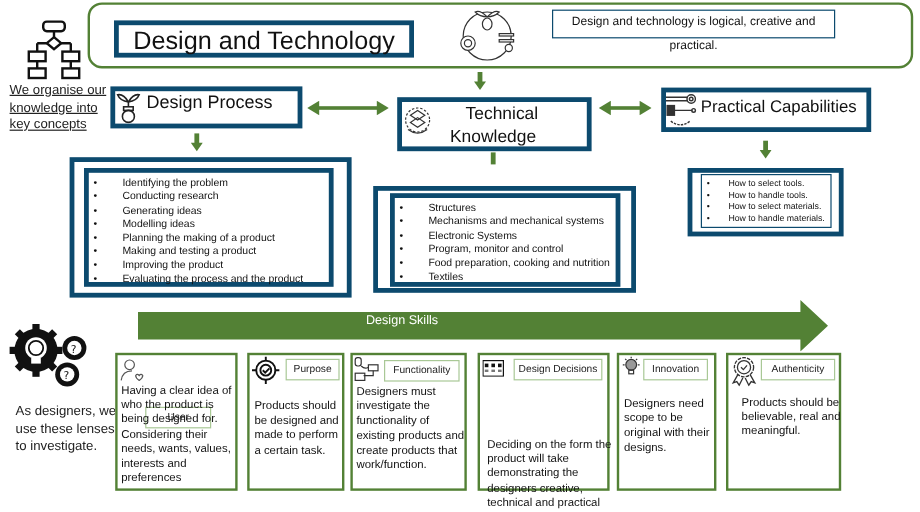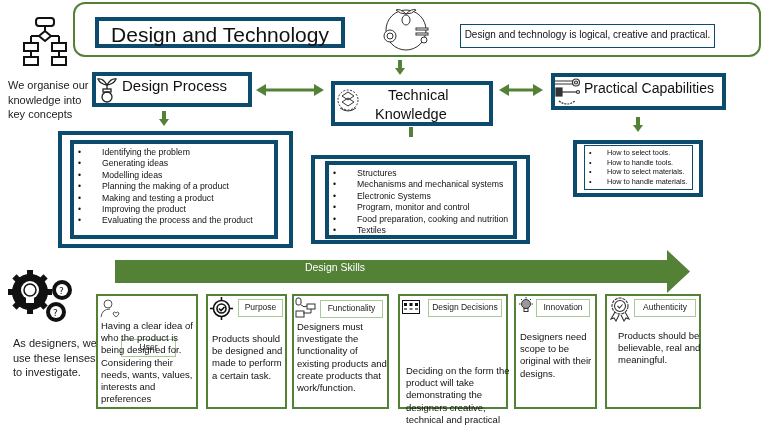--- a/index.html
+++ b/index.html
@@ -29,39 +29,39 @@
     <line x1="29" y1="20" x2="37" y2="20"></line>
       <line x1="37" y1="20" x2="37" y2="27"></line>
     <rect x="2" y="27" width="14" height="8"></rect>
       <rect x="30" y="27" width="14" height="8"></rect>
     <line x1="9" y1="35" x2="9" y2="41"></line>
       <line x1="37" y1="35" x2="37" y2="41"></line>
     <rect x="2" y="41" width="14" height="8"></rect>
       <rect x="30" y="41" width="14" height="8"></rect>
   </svg>
 </div>
-<div class="abs" style="left:8px;top:78px;width:82px;font-size:11px;line-height:14.5px;color:#222;">We organise our knowledge into key concepts</div>
+<div class="abs" style="left:8px;top:68px;width:82px;font-size:11px;line-height:14.5px;color:#222;text-decoration:underline;">We organise our knowledge into key concepts</div>
 
 <div class="abs" style="left:73px;top:2px;width:688px;height:55px;border:2px solid #538135;border-radius:12px;background:#fff;"></div>
 <div class="gbox" style="left:95px;top:17px;width:250px;height:31px;">
   <div style="font-size:21px;line-height:27px;text-align:center;">Design and Technology</div>
 </div>
 <div class="abs" style="left:368px;top:2px;width:82px;height:52px;">
   <svg width="82" height="52" viewBox="0 0 82 52" fill="none" stroke="#333" stroke-width="1">
     <circle cx="38" cy="28" r="20"></circle>
     <path d="M38 12 q-6 -6 -10 -4 q4 4 10 4 q6 -6 10 -4 q-4 4 -10 4" fill="#fff"></path>
     <ellipse cx="38" cy="18" rx="4" ry="5" fill="#fff"></ellipse>
     <circle cx="22" cy="34" r="6" fill="#fff"></circle>
       <circle cx="22" cy="34" r="3"></circle>
     <rect x="48" y="26" width="12" height="2" fill="#fff"></rect>
       <rect x="48" y="31" width="12" height="2" fill="#fff"></rect>
     <circle cx="56" cy="38" r="3" fill="#fff"></circle>
   </svg>
 </div>
-<div class="gbox" style="left:460px;top:24px;width:255px;height:24px;border-width:1.5px;">
+<div class="gbox" style="left:460px;top:8px;width:236px;height:24px;border-width:1.5px;">
   <div style="font-size:10px;line-height:20px;text-align:center;">Design and technology is logical, creative and practical.</div>
 </div>
 
 <div class="arrow-down" style="left:395px;top:60px;">
   <svg width="10" height="16" viewBox="0 0 10 16">
       <rect x="3" y="0" width="4" height="9" fill="#538135"></rect>
       <polygon points="0,8 10,8 5,15" fill="#538135"></polygon>
     </svg>
 </div>
 
@@ -129,20 +129,21 @@
       <rect x="3" y="0" width="4" height="9" fill="#538135"></rect>
       <polygon points="0,8 10,8 5,15" fill="#538135"></polygon>
     </svg>
 </div>
 <div class="abs" style="left:409px;top:127px;width:4px;height:10px;background:#538135;"></div>
 
 <div class="gbox" style="left:58px;top:131px;width:235px;height:117px;"></div>
 <div class="gbox" style="left:70px;top:140px;width:208px;height:99px;padding:3px 0 0 0;">
   <ul class="bullets" style="font-size:8.7px;line-height:11.4px;">
     <li>Identifying the problem</li>
+    <li>Conducting research</li>
     <li>Generating ideas</li>
     <li>Modelling ideas</li>
     <li>Planning the making of a product</li>
     <li>Making and testing a product</li>
     <li>Improving the product</li>
     <li>Evaluating the process and the product</li>
   </ul>
 </div>
 
 <div class="gbox" style="left:311px;top:155px;width:219px;height:89px;"></div>

